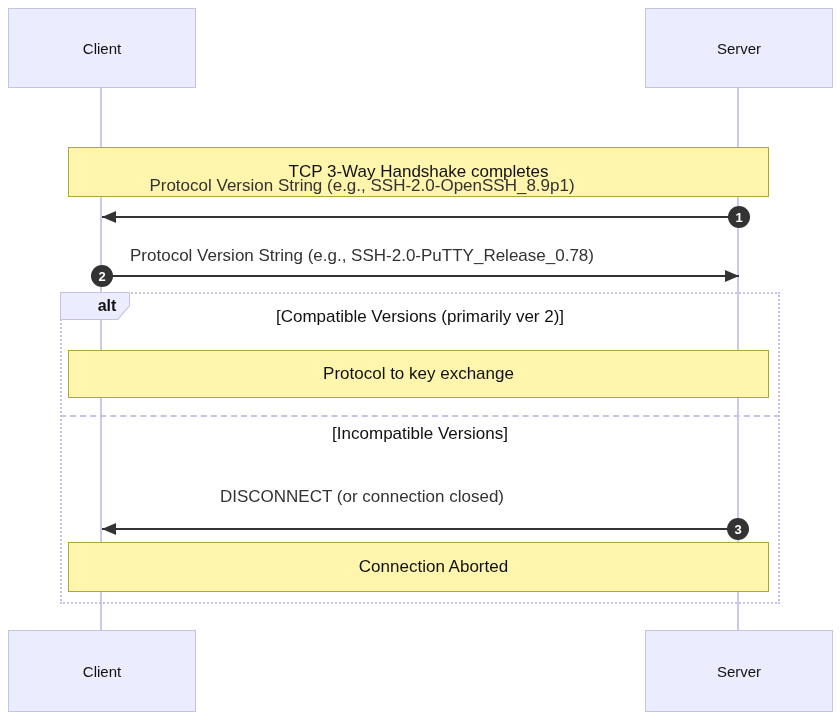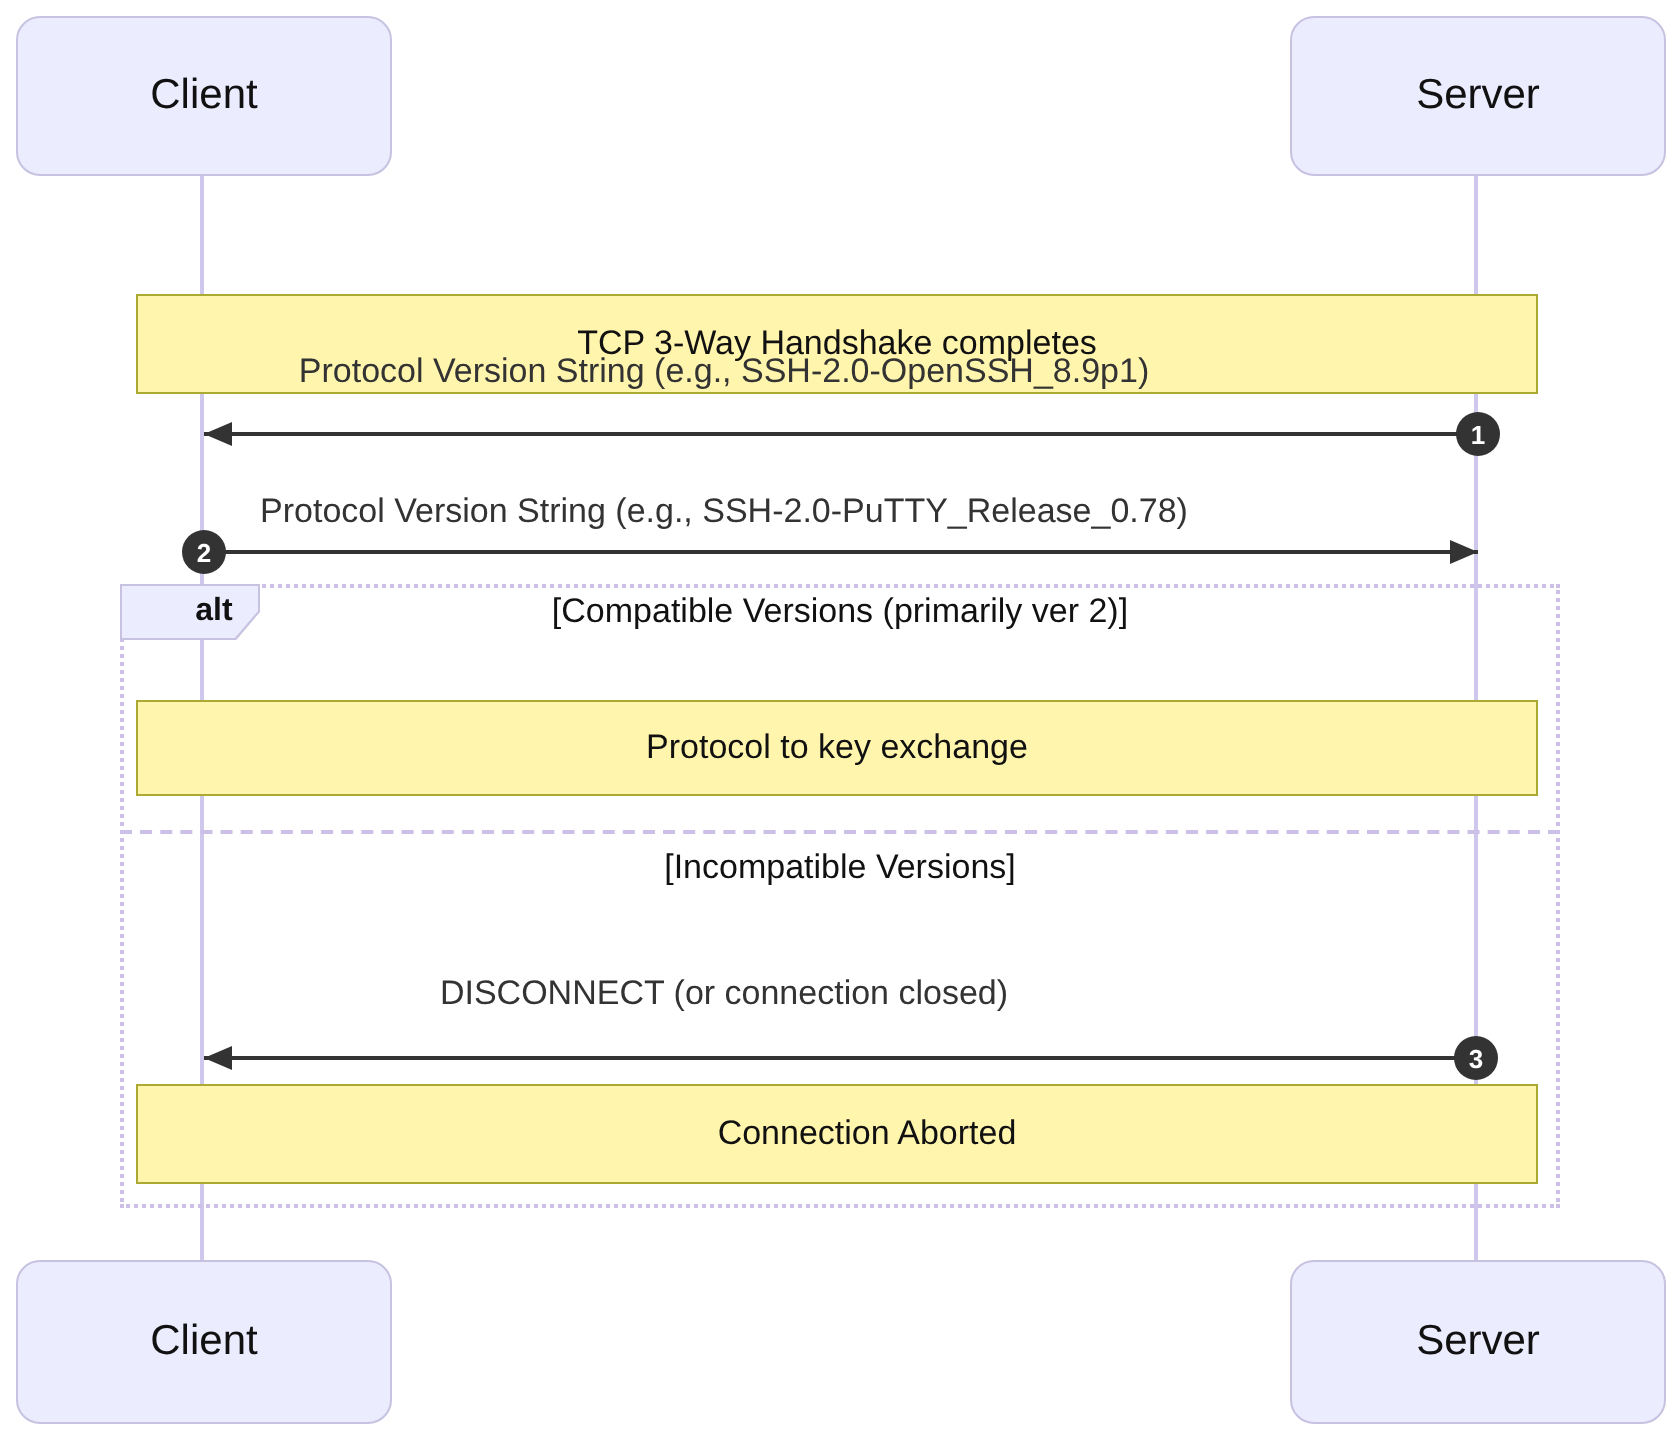--- a/index.html
+++ b/index.html
@@ -19,25 +19,25 @@
     width: 2px;
     background: var(--lifeline, #d0c7ec);
   }
   .lifeline.client { left: 100px; }
   .lifeline.server { left: 737px; }
   .actor {
     position: absolute;
     width: 188px;
     background: var(--actor-fill, #ececff);
     border: 1px solid var(--actor-border, #c6c2e0);
-    border-radius: 12px;
-    display: flex;
-    align-items: center;
-    justify-content: center;
-    font-size: 21px;
+    border-radius: 0;
+    display: flex;
+    align-items: center;
+    justify-content: center;
+    font-size: 15px;
     color: #111111;
   }
   .actor.top { top: 8px; height: 80px; }
   .actor.bottom { top: 630px; height: 82px; }
   .actor.client { left: 8px; }
   .actor.server { left: 645px; align-items: center; }
   .note {
     position: absolute;
     left: 68px;
     width: 701px;
@@ -141,21 +141,21 @@
   .cond {
     position: absolute;
     left: 60px;
     width: 720px;
     text-align: center;
     font-size: 17px;
     font-weight: 500;
     color: #111111;
     white-space: nowrap;
   }
-  .cond1 { top: 296px; }
+  .cond1 { top: 307px; }
   .cond2 { top: 424px; }
   .divider {
     position: absolute;
     left: 60px;
     top: 415px;
     width: 720px;
     height: 0;
     border-top: 2px dashed var(--frame-border, #ccbfe8);
   }
 </style>

